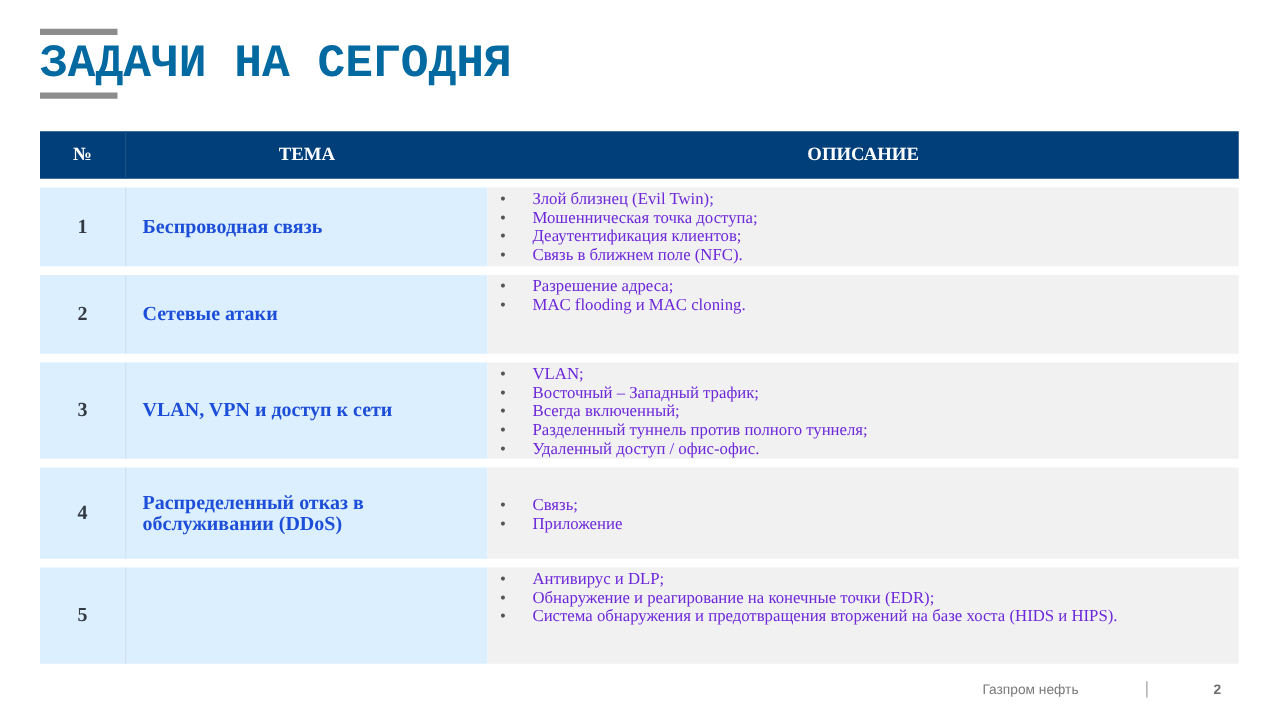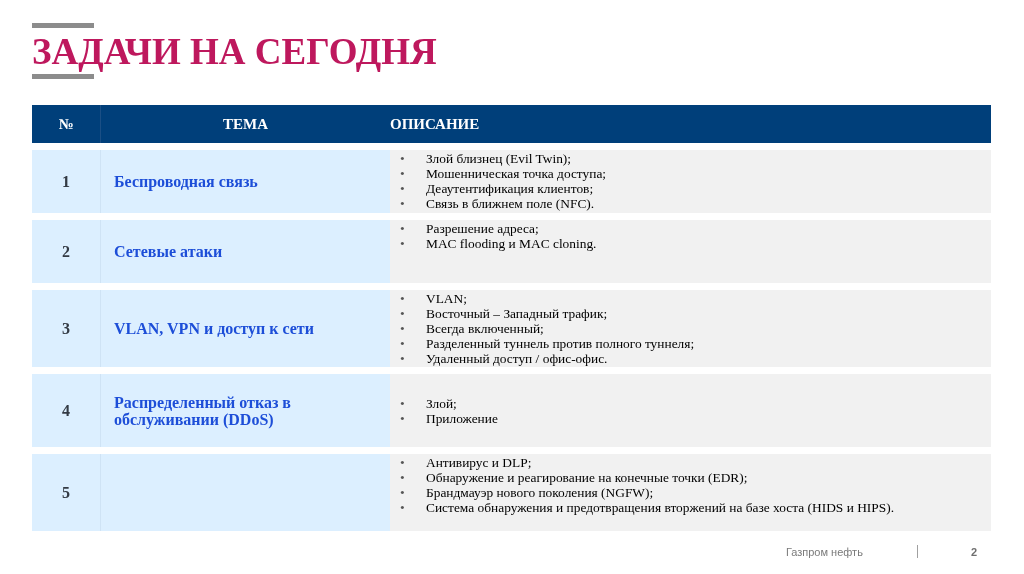--- a/index.html
+++ b/index.html
@@ -4,38 +4,38 @@
 <style>
   html, body { margin: 0; padding: 0; }
   body {
     width: 1024px; height: 574px; background: #ffffff; position: relative; overflow: hidden;
     font-family: "Liberation Serif", "DejaVu Serif", serif;
   }
   .title-bar-top { position: absolute; left: 32px; top: 23px; width: 62px; height: 5px; background: #8c8c8c; }
   .title-bar-bottom { position: absolute; left: 32px; top: 74px; width: 62px; height: 5px; background: #8c8c8c; }
   .page-title {
     position: absolute; left: 32px; top: 30px; margin: 0;
-    font-size: 37px; font-weight: bold; color: #be185d; letter-spacing: 0px; line-height: 44px;
+    font-size: 37px; font-weight: bold; color: #0369a1; letter-spacing: 0px; line-height: 44px; font-family: Liberation Mono, monospace;
   }
   .table { position: absolute; left: 32px; top: 105px; width: 959px; }
   .header {
     display: flex; height: 38px; background: #003f7a; color: #ffffff; font-weight: bold;
     font-size: 15px; align-items: center;
   }
   .header .c-num { width: 68px; text-align: center; border-right: 1px solid #1b4f85; height: 100%; display: flex; align-items: center; justify-content: center; }
   .header .c-topic { width: 289px; text-align: center; }
-  .header .c-desc { flex: 1; }
+  .header .c-desc { flex: 1; text-align: center; }
   .row { display: flex; margin-top: 7px; }
   .row .left { width: 358px; background: #dcefff; display: flex; align-items: center; }
   .row .left .num { width: 68px; text-align: center; font-weight: bold; font-size: 16px; color: #333a44; border-right: 1px solid #cfe3f5; align-self: stretch; display: flex; align-items: center; justify-content: center; }
   .row .left .topic { padding-left: 13px; font-weight: bold; font-size: 16px; color: #1d4ed8; line-height: 17px; }
   .row .right { flex: 1; background: #f1f1f1; display: flex; align-items: center; }
   .row .right.top { align-items: flex-start; padding-top: 1px; }
   .row ul { list-style: none; margin: 0; padding: 0 0 0 10px; }
-  .row li { font-size: 13.4px; line-height: 15px; color: #000000; position: relative; padding-left: 26px; white-space: nowrap; }
+  .row li { font-size: 13.4px; line-height: 15px; color: #6d28d9; position: relative; padding-left: 26px; white-space: nowrap; }
   .row li::before { content: "•"; position: absolute; left: 0; top: 0; color: #555; }
   .footer { position: absolute; right: 47px; top: 545px; font-family: "Liberation Sans", "DejaVu Sans", sans-serif; font-size: 11px; color: #7a7a7a; display: flex; align-items: center; gap: 47px; }
   .footer .sep { display: inline-block; width: 1px; height: 13px; background: #a0a0a0; margin: 0 6px 0 7px; }
   .footer .pg { font-weight: bold; color: #6e6e6e; }
 </style>
 </head>
 <body>
 
 <div class="title-bar-top"></div>
 <h1 class="page-title">ЗАДАЧИ НА СЕГОДНЯ</h1>
@@ -92,35 +92,34 @@
       </div>
   </div>
 
   <div class="row" style="height:73px">
     <div class="left">
         <div class="num">4</div>
         <div class="topic" style="width:220px">Распределенный отказ в обслуживании (DDoS)</div>
       </div>
     <div class="right">
         <ul>
-      <li>Злой;</li>
+      <li>Связь;</li>
       <li>Приложение</li>
     </ul>
       </div>
   </div>
 
   <div class="row" style="height:77px">
     <div class="left">
         <div class="num">5</div>
       </div>
     <div class="right top">
         <ul>
       <li>Антивирус и DLP;</li>
       <li>Обнаружение и реагирование на конечные точки (EDR);</li>
-      <li>Брандмауэр нового поколения (NGFW);</li>
       <li>Система обнаружения и предотвращения вторжений на базе хоста (HIDS и HIPS).</li>
     </ul>
       </div>
   </div>
 </div>
 
 <div class="footer">
   <span>Газпром нефть</span>
   <span class="sep"></span>
   <span class="pg">2</span>

